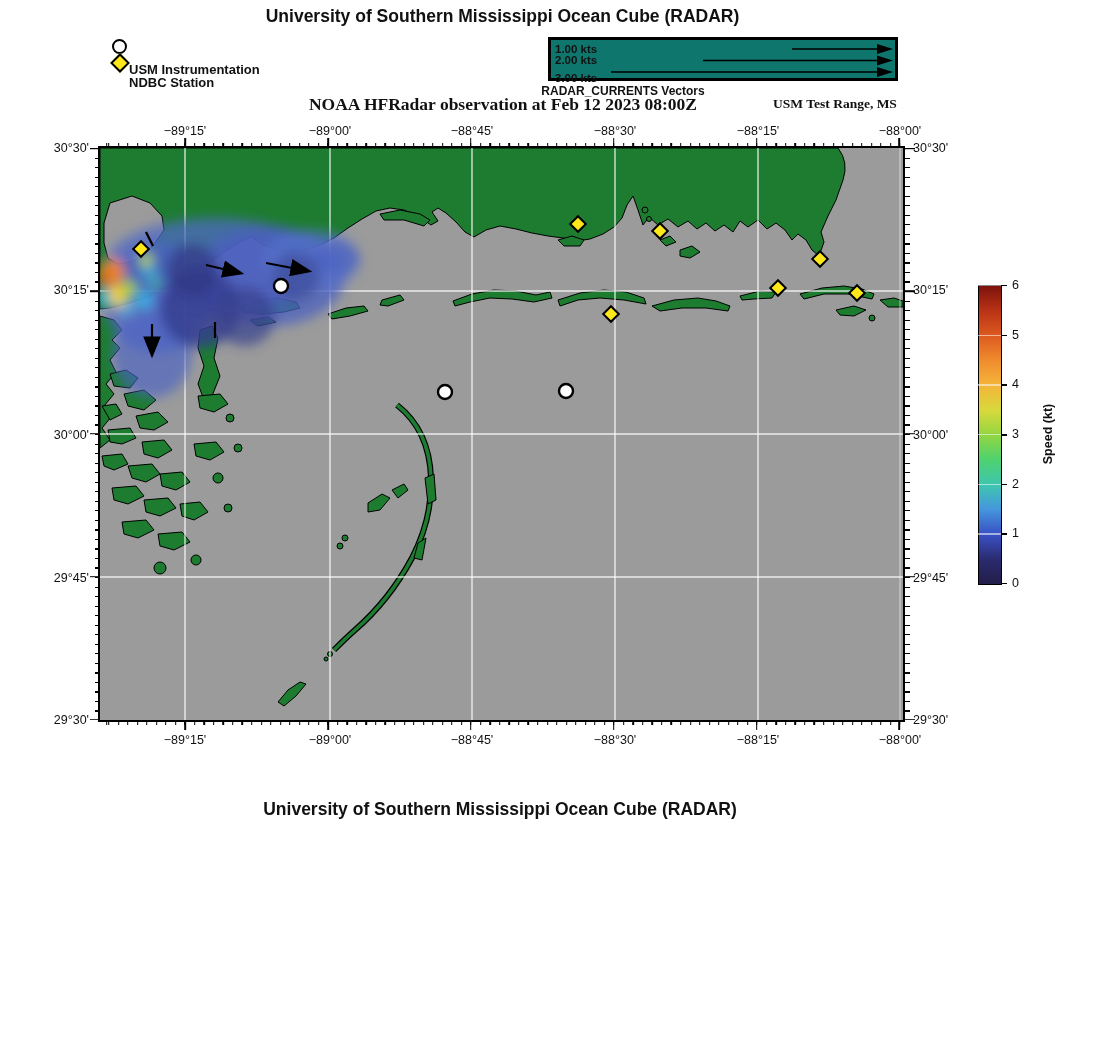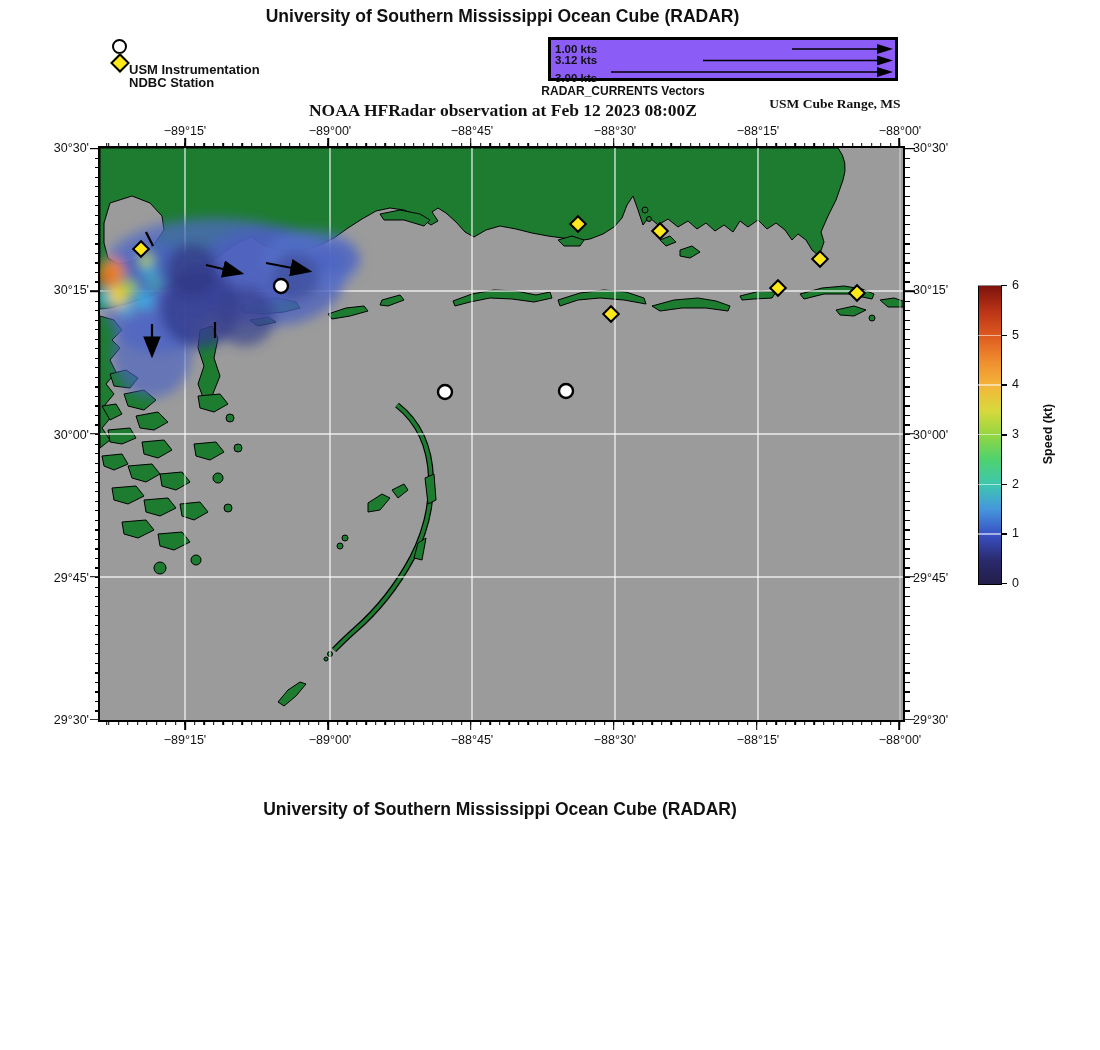--- a/index.html
+++ b/index.html
@@ -1,31 +1,31 @@
 <!DOCTYPE html>
 <html><head>
 <meta charset="utf-8">
 <style>
   html,body{margin:0;padding:0;}
   body{width:1100px;height:1050px;position:relative;background:#ffffff;
        font-family:"Liberation Sans",sans-serif;overflow:hidden;}
   .abs{position:absolute;}
   
   .title{left:0;top:6px;width:1005px;text-align:center;font-size:17.5px;font-weight:bold;color:#111;}
-  .subtitle{left:0;top:100px;width:1006px;text-align:center;
+  .subtitle{left:0;top:94px;width:1006px;text-align:center;
             font-family:"Liberation Serif",serif;font-size:17.5px;font-weight:bold;color:#111;}
   .range-label{left:835px;top:96px;transform:translateX(-50%);white-space:nowrap;
             font-family:"Liberation Serif",serif;font-size:13.5px;font-weight:bold;color:#111;}
   .bottom-title{left:0;top:799px;width:1000px;text-align:center;font-size:17.5px;font-weight:bold;color:#111;}
   .legend-circle{left:112px;top:39px;width:11px;height:11px;border:2.5px solid #000;border-radius:50%;background:#fff;}
   .legend-diamond{left:113px;top:56px;width:10px;height:10px;border:2px solid #000;background:#ffe81a;transform:rotate(45deg);}
   .legend-label{font-size:13px;font-weight:bold;color:#111;white-space:nowrap;}
   .ll1{left:129px;top:50px;margin-top:12px;} .ll2{left:129px;top:55px;margin-top:20px;}
   
-  .scale-box{left:548px;top:37px;width:350px;height:44px;border:3px solid #000;background:#8b5cf6;box-sizing:border-box;}
+  .scale-box{left:548px;top:37px;width:350px;height:44px;border:3px solid #000;background:#0f766e;box-sizing:border-box;}
   .scale-row{position:absolute;left:4px;font-size:11.5px;font-weight:bold;color:#111;line-height:12px;white-space:nowrap;}
   .sr1{top:3px;} .sr2{top:14px;} .sr3{top:25px;margin-top:7px;}
   .scale-arrows{position:absolute;left:0;top:0;width:344px;height:38px;}
   .scale-caption{left:623px;top:84px;transform:translateX(-50%);font-size:12px;font-weight:bold;white-space:nowrap;color:#111;}
   
   .map-frame{left:98px;top:146px;width:803px;height:572px;border:2px solid #000;background:#9b9b9b;}
   .map-svg{position:absolute;left:0;top:0;width:803px;height:572px;}
   
   .tk{pointer-events:none;}
   .tk-top-min{left:100px;top:143px;width:803px;height:5px;
@@ -67,39 +67,39 @@
 
 <div class="abs title">University of Southern Mississippi Ocean Cube (RADAR)</div>
 
 <div class="abs legend-circle"></div>
 <div class="abs legend-label ll1">USM Instrumentation</div>
 <div class="abs legend-diamond"></div>
 <div class="abs legend-label ll2">NDBC Station</div>
 
 <div class="abs scale-box">
   <span class="scale-row sr1">1.00 kts</span>
-  <span class="scale-row sr2">3.12 kts</span>
+  <span class="scale-row sr2">2.00 kts</span>
   <span class="scale-row sr3">3.00 kts</span>
   <svg class="scale-arrows" viewBox="0 0 344 38">
     <g stroke="#000" stroke-width="1.4">
       <line x1="241" y1="9" x2="328" y2="9"></line>
       <line x1="152" y1="20.5" x2="328" y2="20.5"></line>
       <line x1="60" y1="32" x2="328" y2="32"></line>
     </g>
     <g fill="#000">
       <path d="M326,4 L342,9 L326,14 z"></path>
       <path d="M326,15.5 L342,20.5 L326,25.5 z"></path>
       <path d="M326,27 L342,32 L326,37 z"></path>
     </g>
   </svg>
 </div>
 <div class="abs scale-caption">RADAR_CURRENTS Vectors</div>
 
 <div class="abs subtitle">NOAA HFRadar observation at Feb 12 2023 08:00Z</div>
-<div class="abs range-label">USM Cube Range, MS</div>
+<div class="abs range-label">USM Test Range, MS</div>
 
 <div class="abs map-frame">
 <svg class="map-svg" viewBox="0 0 803 572">
   <defs>
     <filter id="soft" x="-60%" y="-60%" width="220%" height="220%">
           <feGaussianBlur stdDeviation="6"></feGaussianBlur>
         </filter>
     <marker id="ah" markerWidth="10" markerHeight="8" refX="8" refY="4" orient="auto">
           <path d="M0,0 L10,4 L0,8 z" fill="#000"></path>
         </marker>

